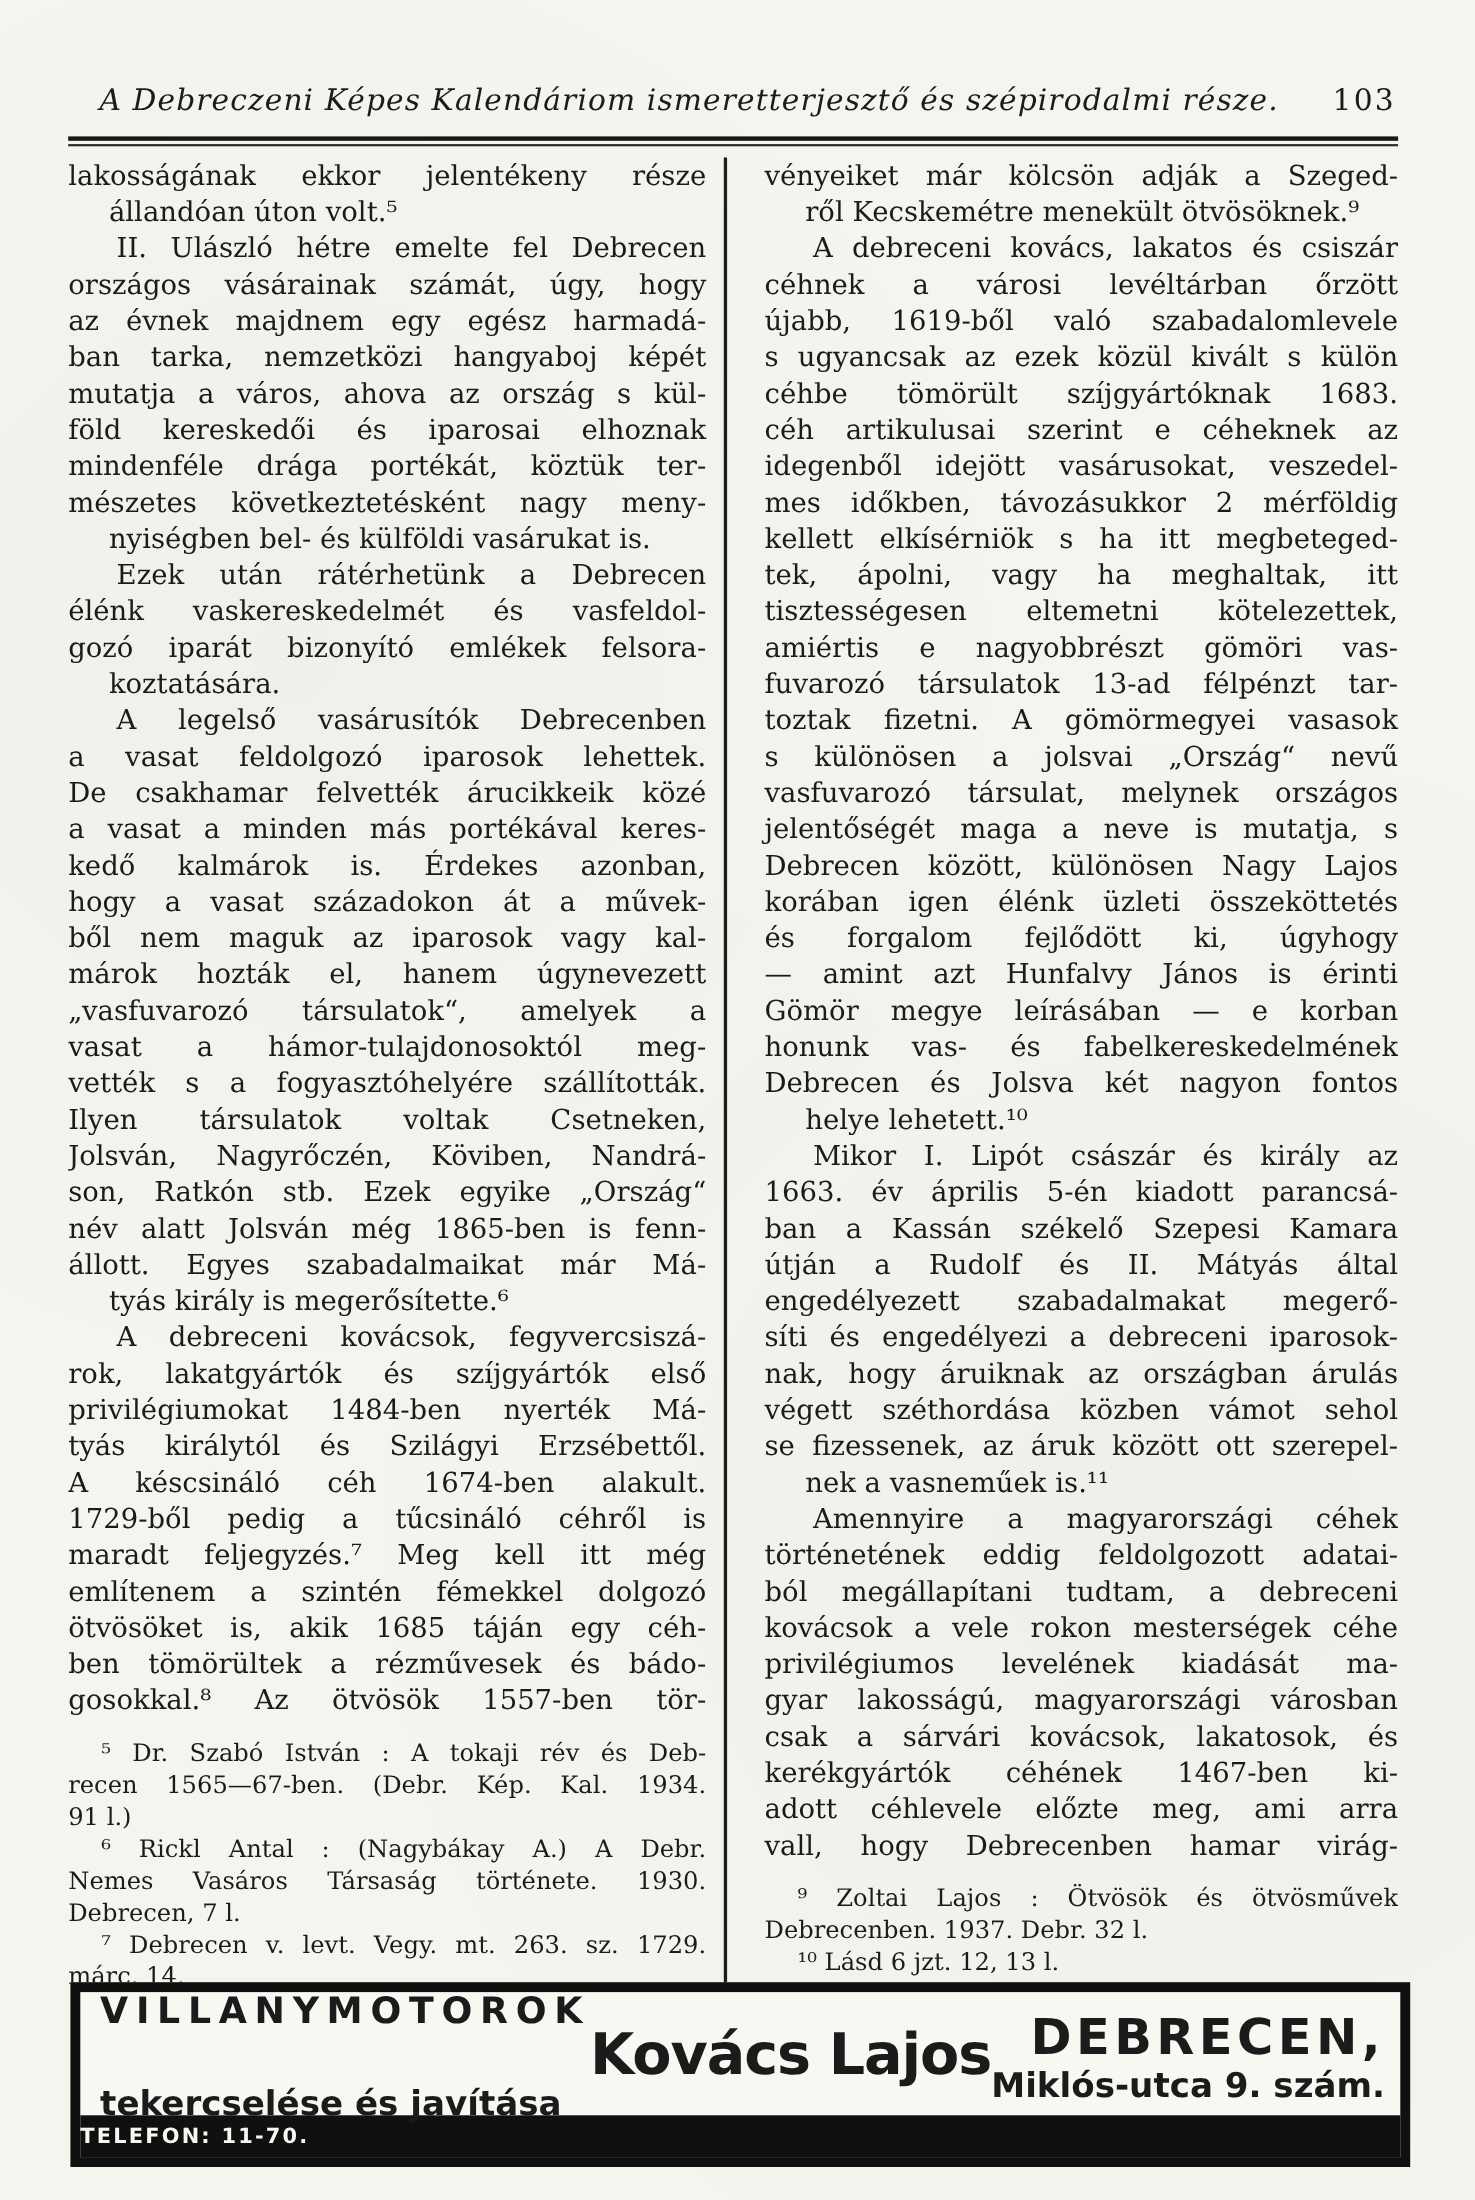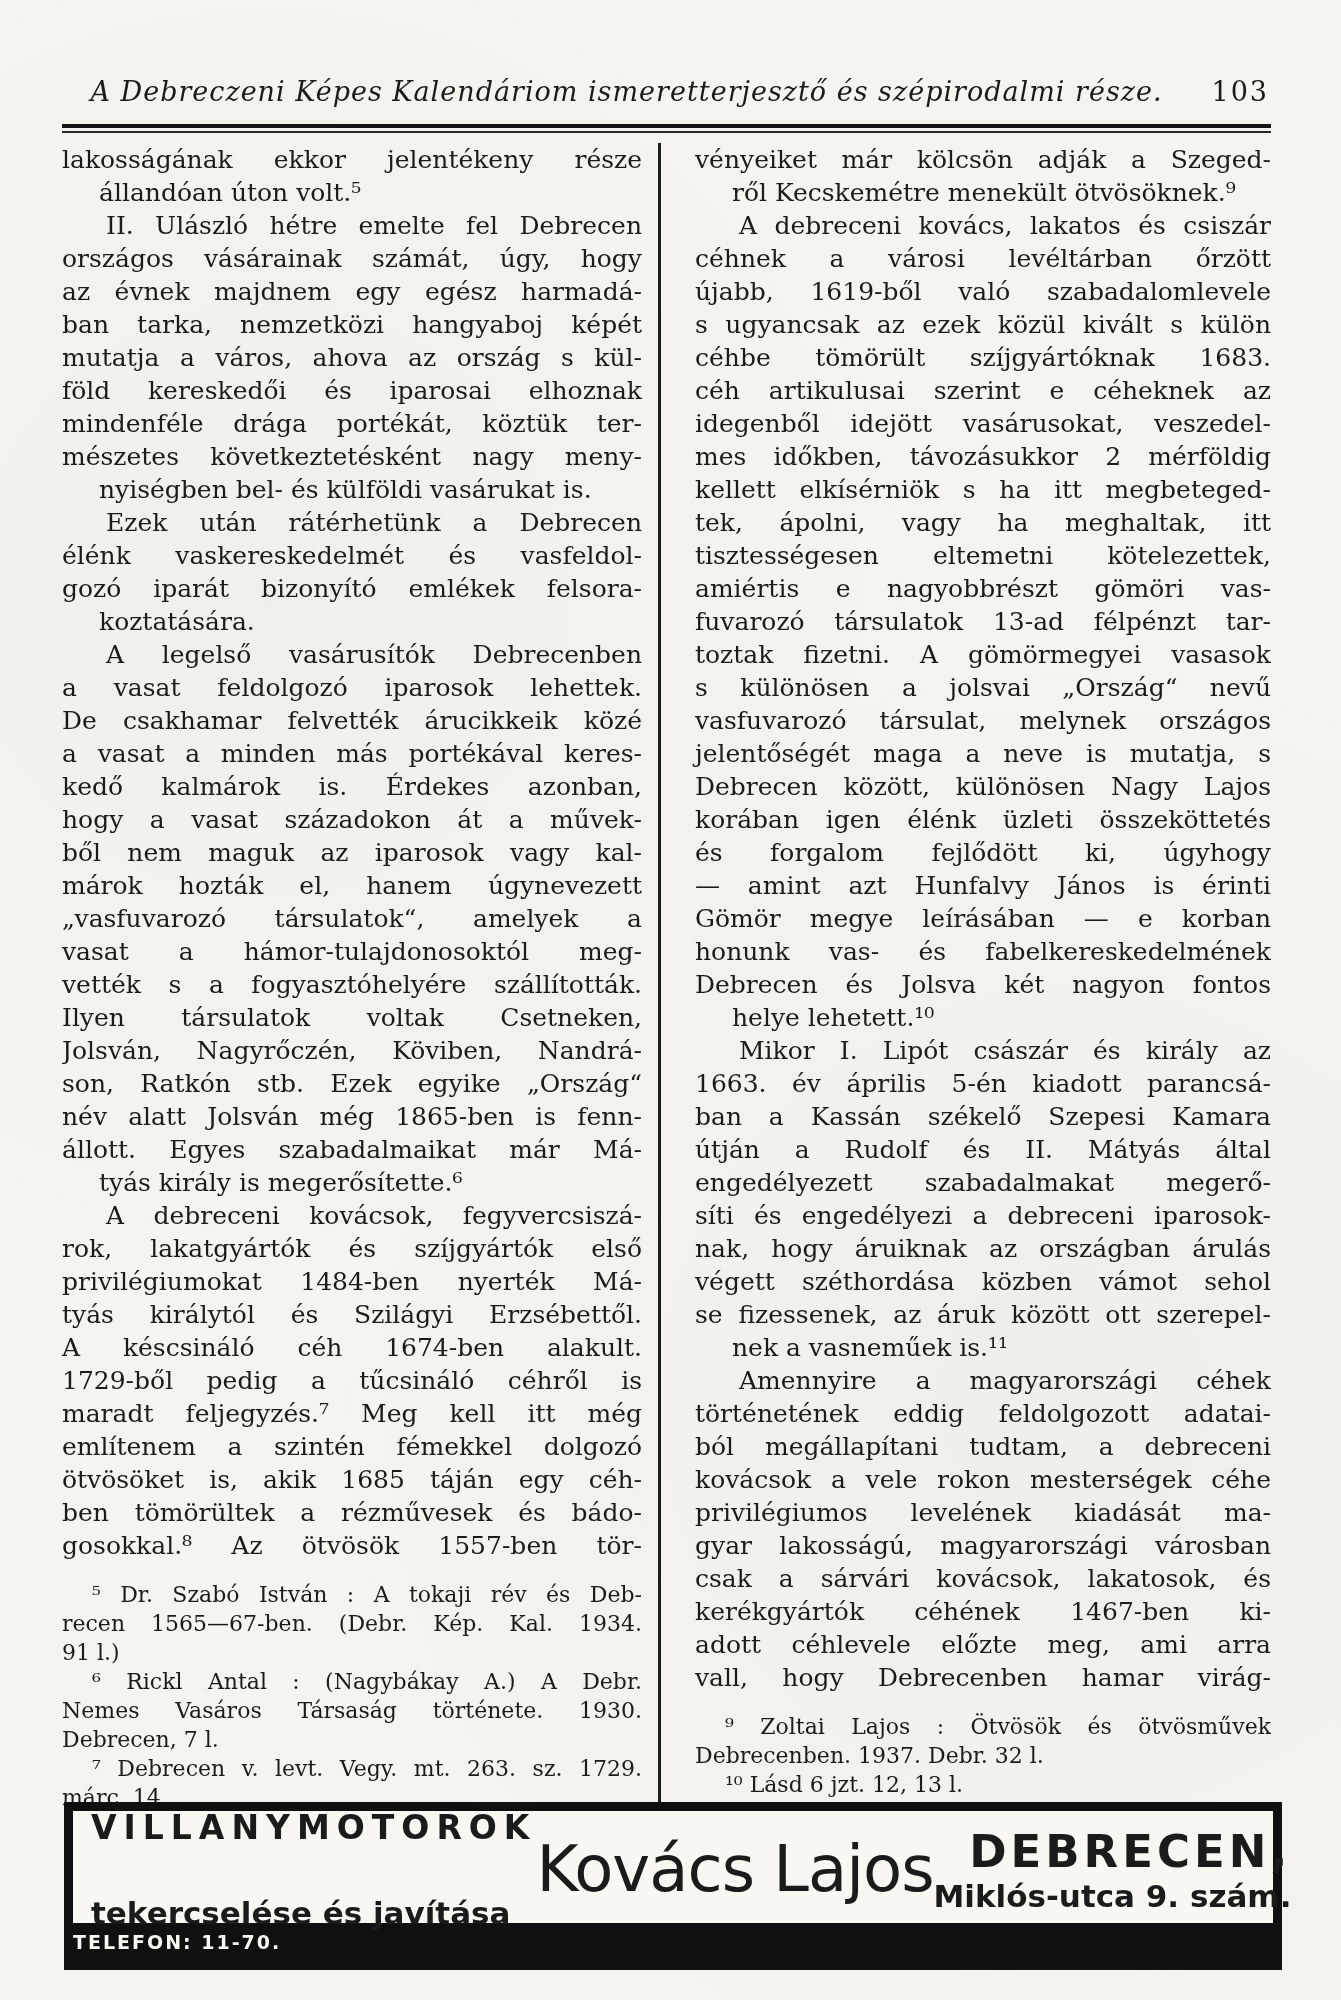--- a/index.html
+++ b/index.html
@@ -101,22 +101,22 @@
     white-space: nowrap;
   }
   .ad-service-2 {
     font-size: 31px;
     font-weight: bold;
     white-space: nowrap;
     margin-top: 48px;
   }
   .ad-name {
     flex: 1 1 auto;
-    font-size: 64px;
-    font-weight: normal;
+    font-size: 52px;
+    font-weight: bold;
     letter-spacing: -1px;
     text-align: right;
     line-height: 0.95;
     white-space: nowrap;
   }
   .ad-place { flex: 0 0 360px; text-align: right; padding-right: 6px; }
   .ad-city {
     font-size: 45px;
     font-weight: bold;
     letter-spacing: 4px;

